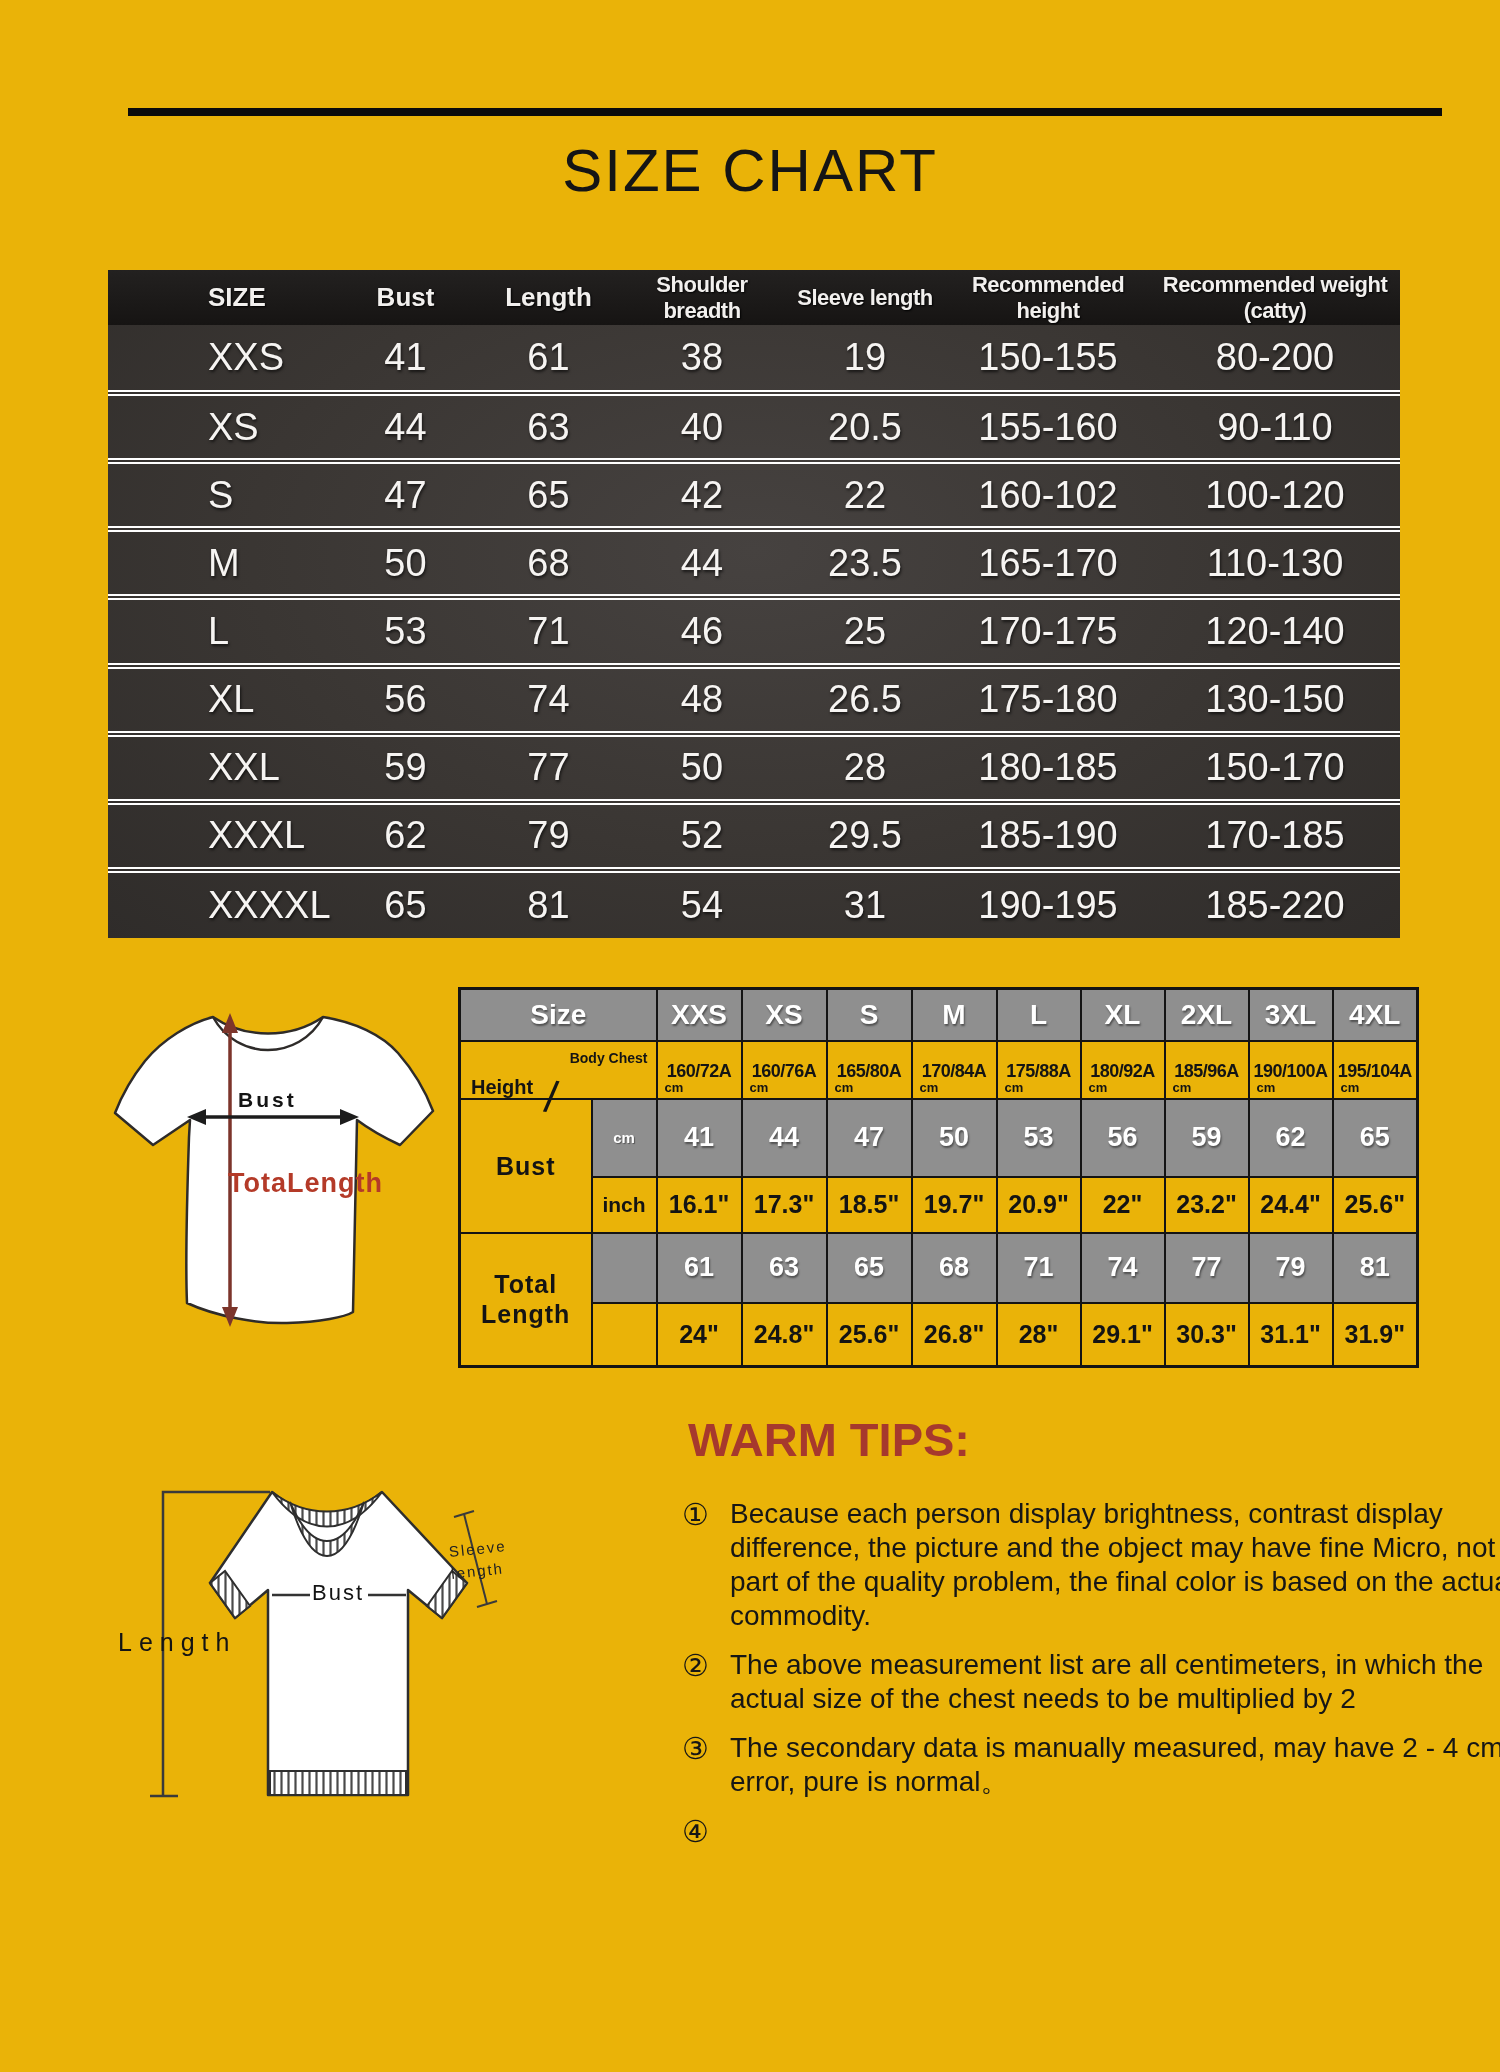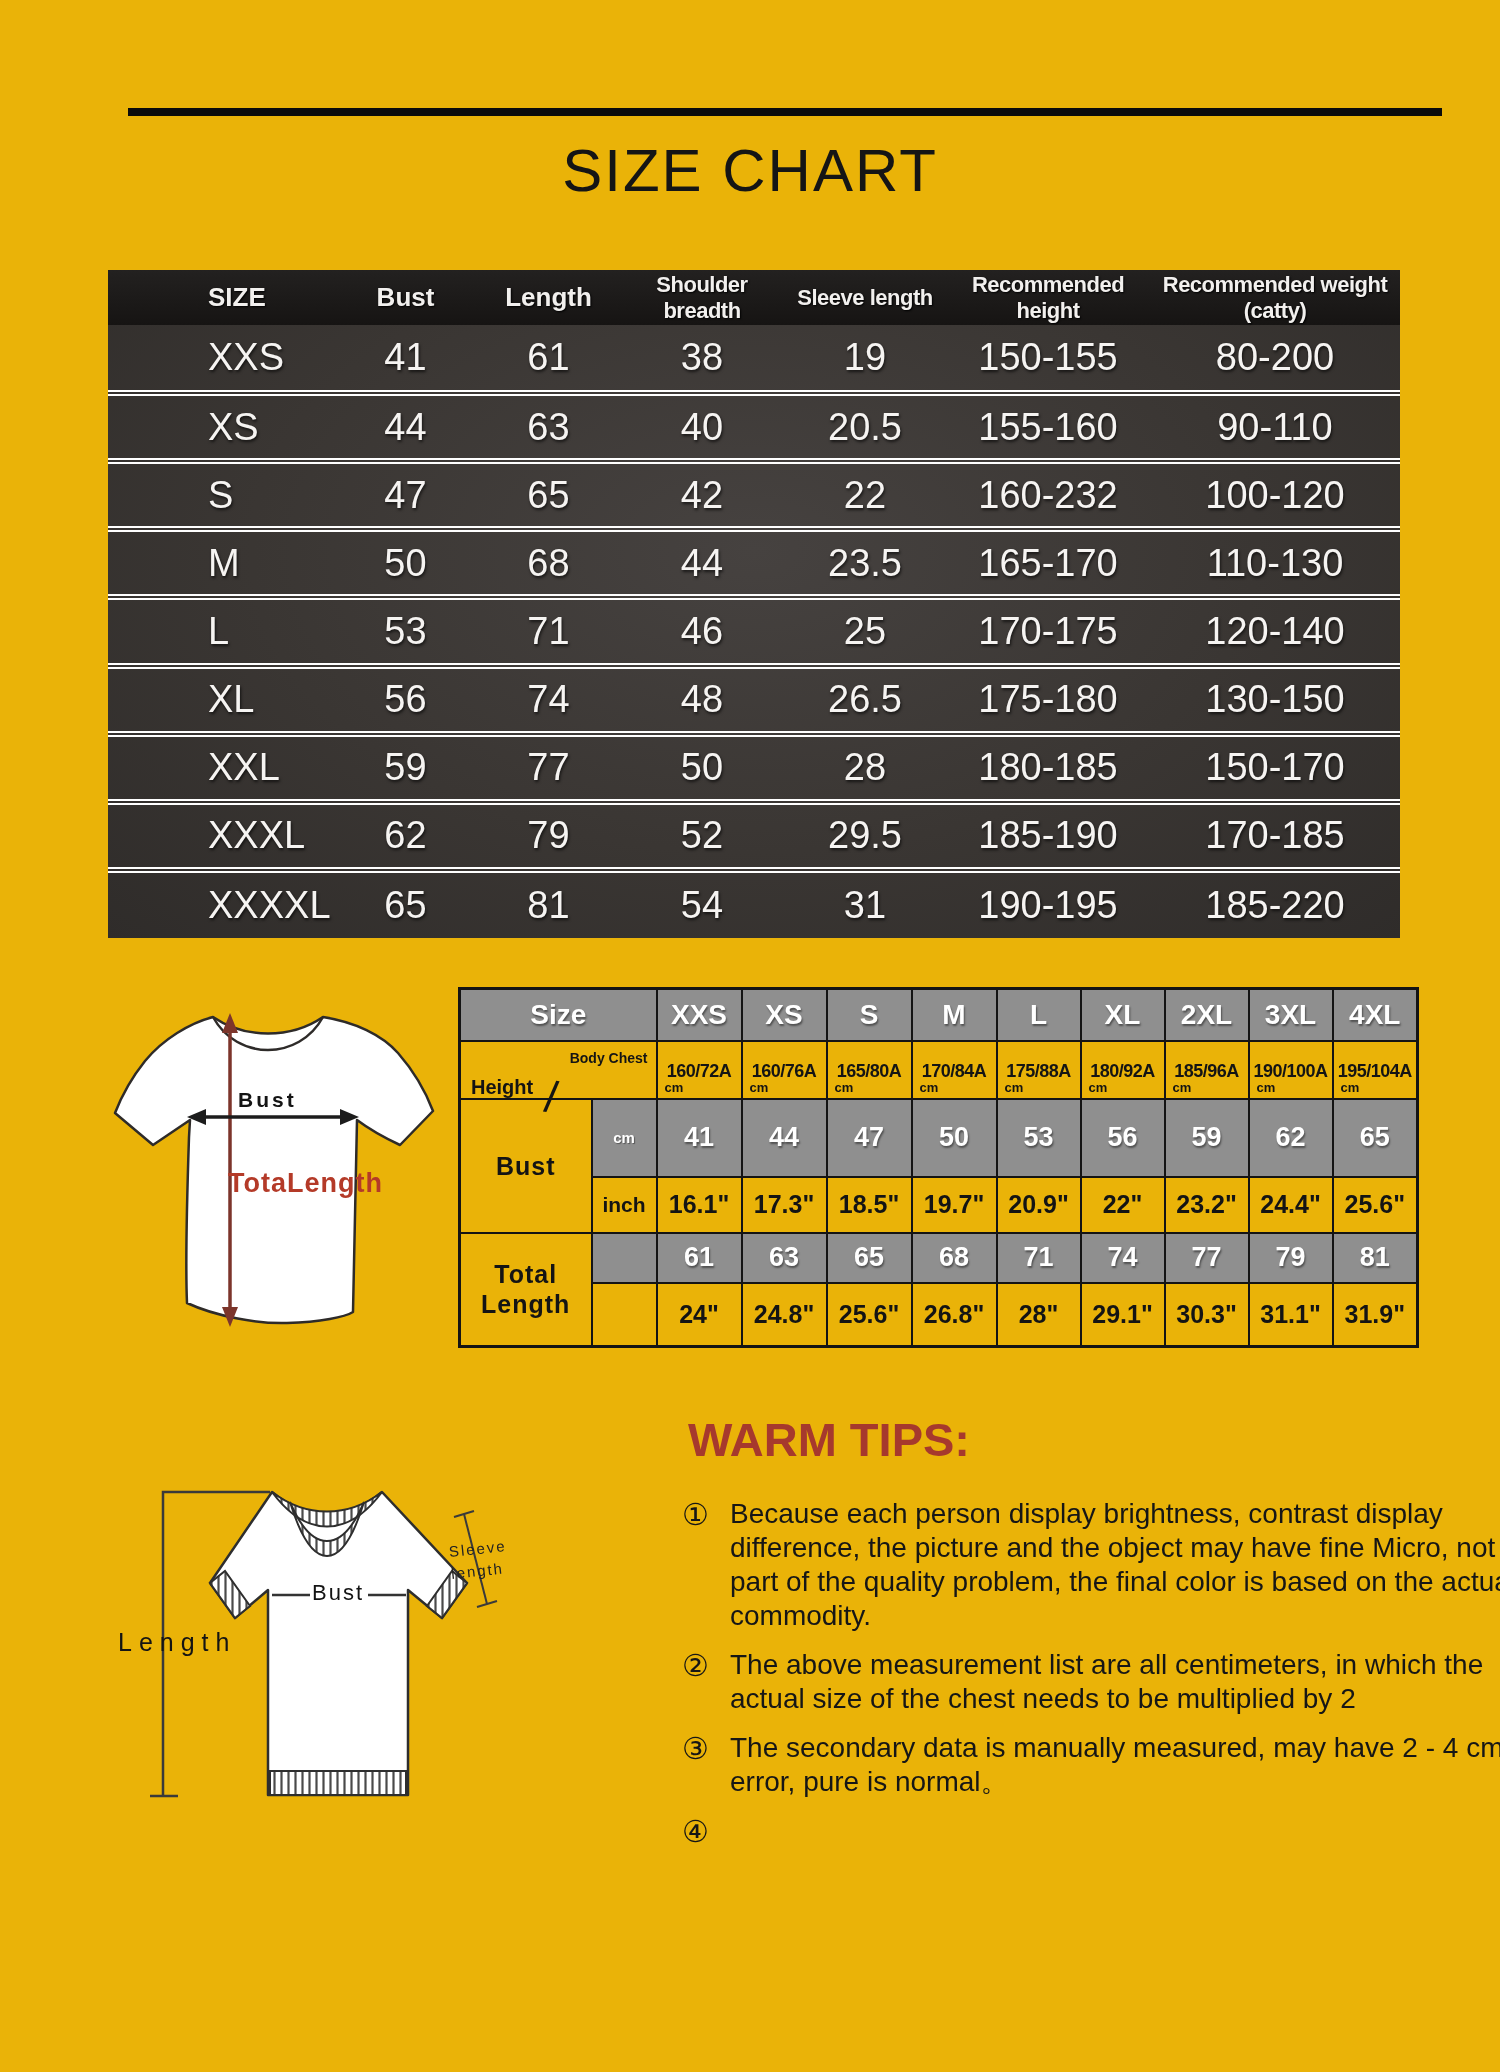--- a/index.html
+++ b/index.html
@@ -26,21 +26,21 @@
            text-shadow:1px 2px 3px rgba(0,0,0,0.65); }
   .t1 td.c1 { text-align:left; padding-left:100px; }
 
   
   .t2 { position:absolute; left:458px; top:987px; }
   .t2 table { border-collapse:collapse; table-layout:fixed; width:958px; border:3px solid #141414; }
   .t2 td { border:2px solid #141414; text-align:center; vertical-align:middle; padding:0; }
   .t2 .g { background:#8f8f8f; }
   .t2 .hdr { color:#ffffff; font-size:28px; font-weight:700; text-shadow:1px 2px 2px rgba(0,0,0,0.45); }
   .t2 tr.r1 { height:52px; } .t2 tr.r2 { height:58px; } .t2 tr.r3 { height:78px; }
-  .t2 tr.r4 { height:56px; } .t2 tr.r5 { height:50px; } .t2 tr.r6 { height:64px; }
+  .t2 tr.r4 { height:56px; } .t2 tr.r5 { height:70px; } .t2 tr.r6 { height:64px; }
   .t2 .hcv { display:block; font-size:18px; font-weight:700; color:#141414; letter-spacing:-0.5px; margin-top:17px; }
   .t2 .hcu { display:block; font-size:13px; font-weight:700; color:#141414; text-align:left; padding-left:7px; margin-top:-2px; }
   .t2 .lbl { font-size:25px; font-weight:700; color:#141414; letter-spacing:1px; line-height:30px; }
   .t2 .ucm { color:#ffffff; font-size:15px; font-weight:700; text-shadow:1px 1px 1px rgba(0,0,0,0.4); }
   .t2 .uin { color:#141414; font-size:21px; font-weight:700; }
   .t2 .cmv { color:#ffffff; font-size:27px; font-weight:700; text-shadow:1px 2px 2px rgba(0,0,0,0.45); }
   .t2 .inv { color:#141414; font-size:25px; font-weight:700; }
   .hbc { position:relative; width:100%; height:100%; }
   .hbc .h1 { position:absolute; left:10px; top:6px;  font-size:20px; font-weight:700; color:#141414; }
   .hbc .sl { position:absolute; left:84px; top:2px;  font-size:44px; font-weight:400; color:#141414;
@@ -112,21 +112,21 @@
             <td>20.5</td>
             <td>155-160</td>
             <td>90-110</td>
         </tr>
         <tr>
           <td class="c1">S</td>
             <td>47</td>
             <td>65</td>
             <td>42</td>
             <td>22</td>
-            <td>160-232</td>
+            <td>160-102</td>
             <td>100-120</td>
         </tr>
         <tr>
           <td class="c1">M</td>
             <td>50</td>
             <td>68</td>
             <td>44</td>
             <td>23.5</td>
             <td>165-170</td>
             <td>110-130</td>

